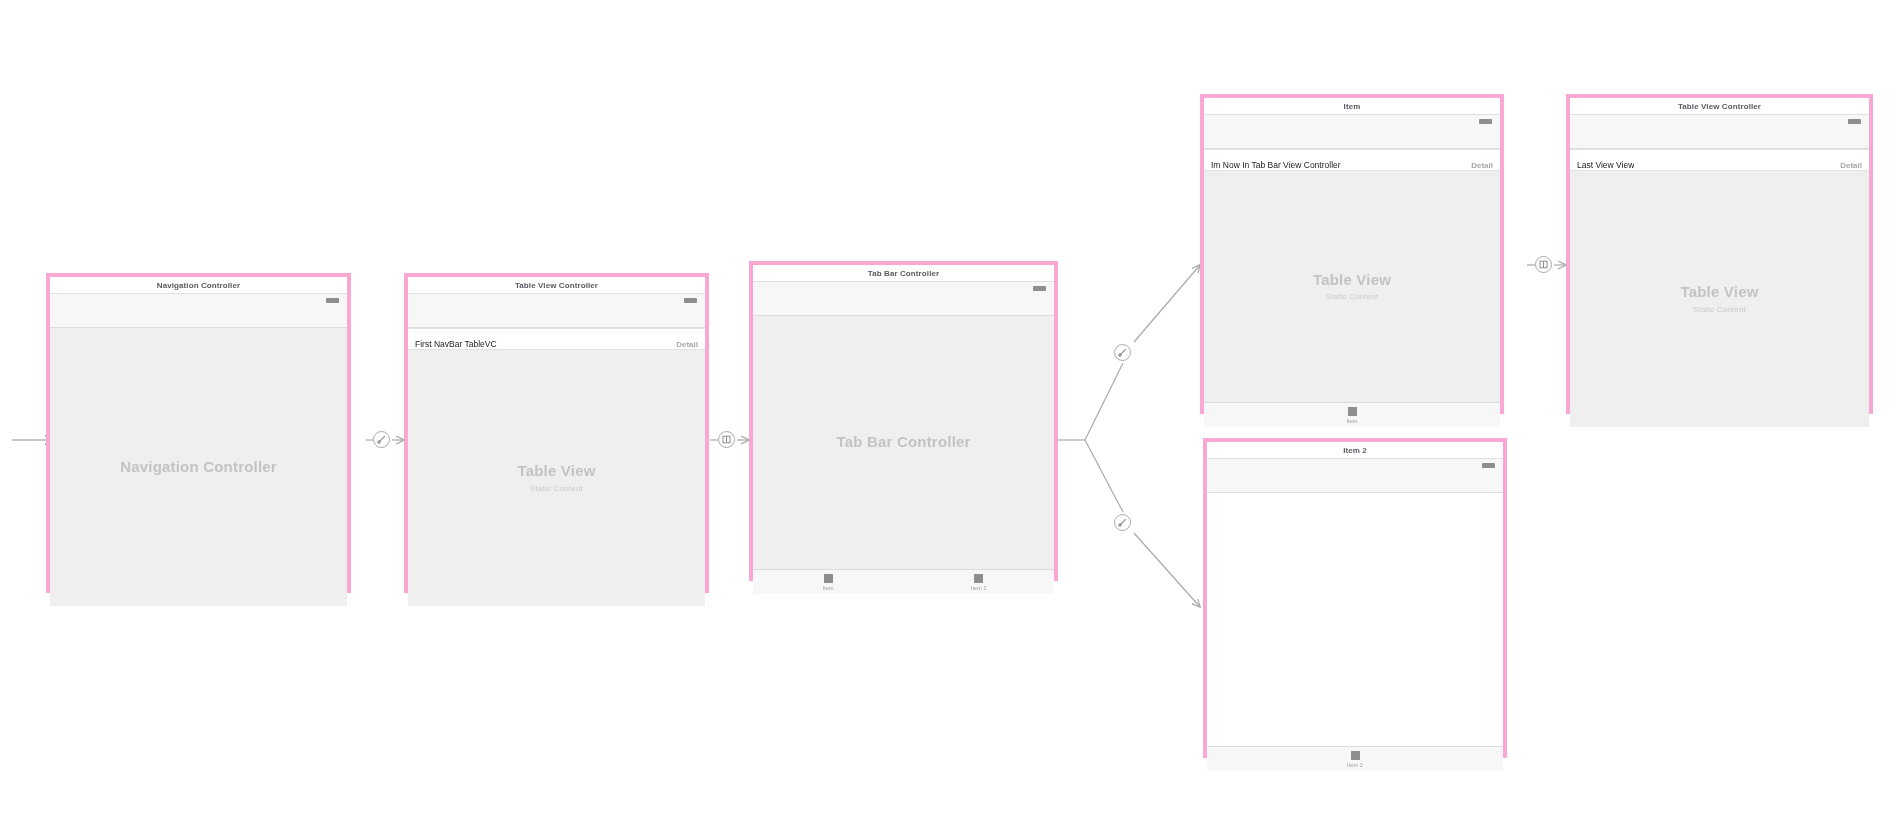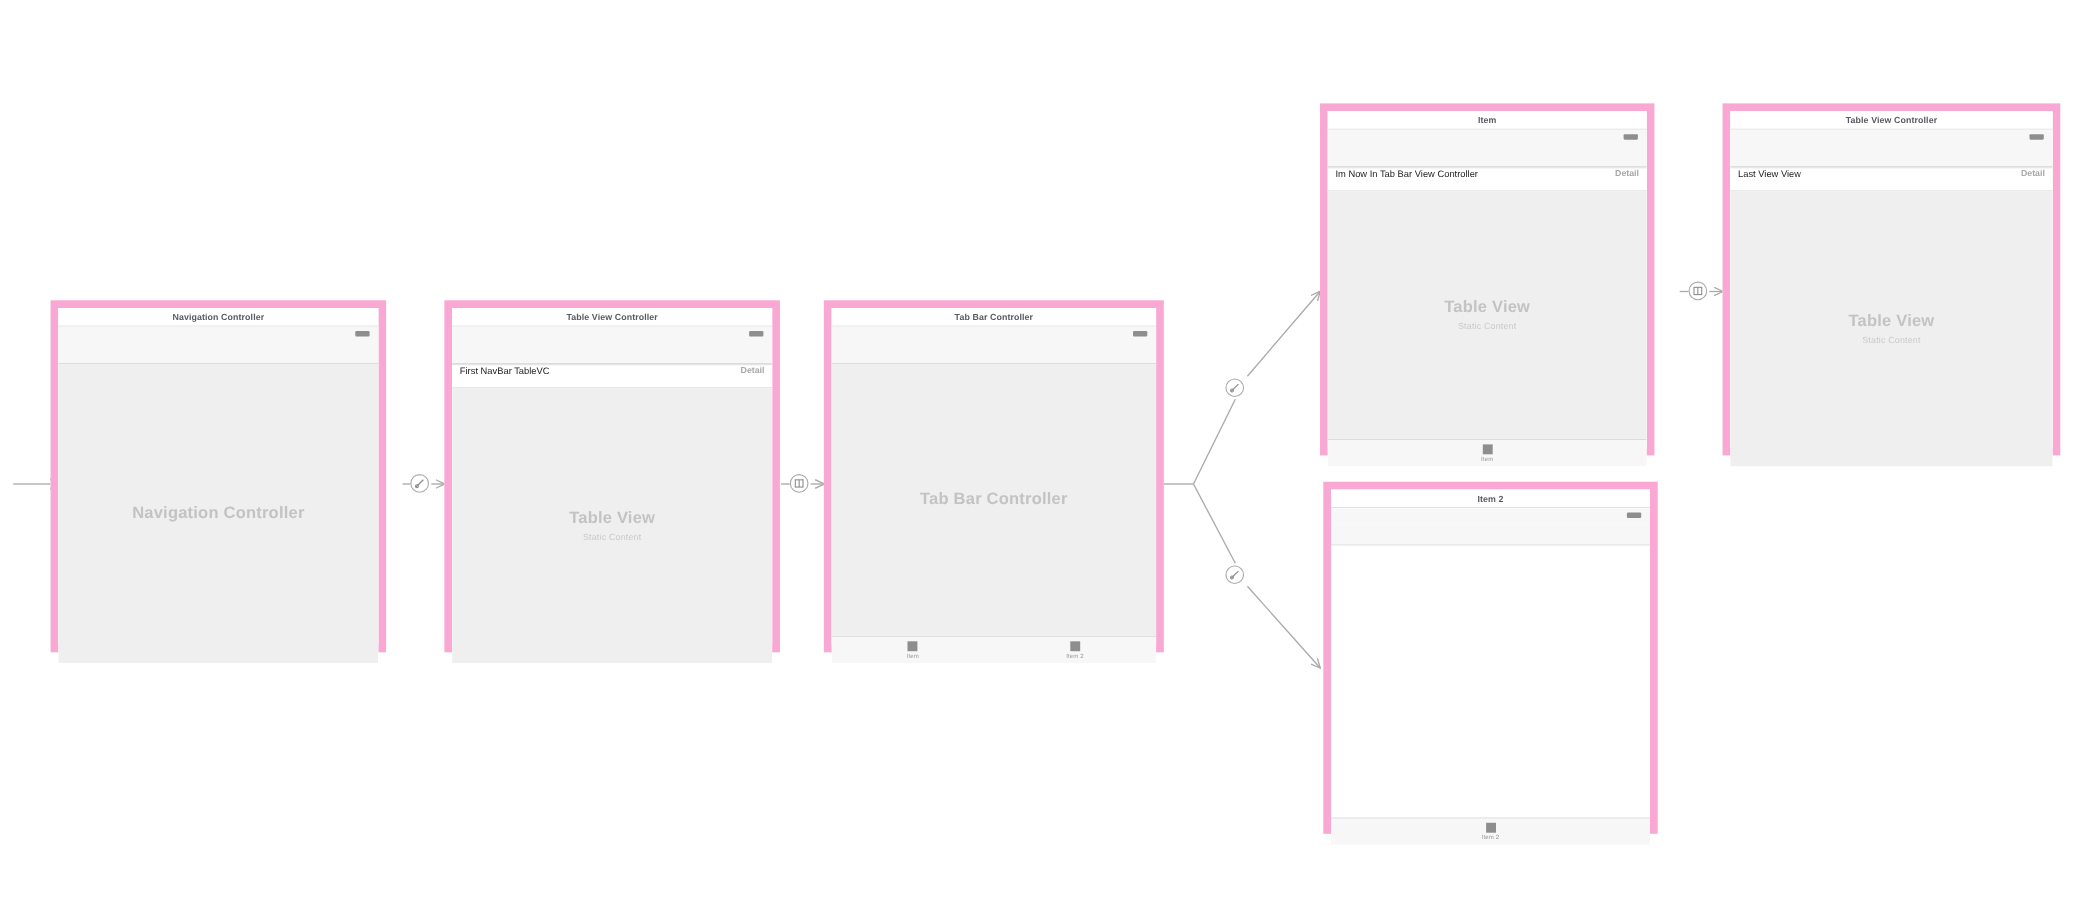--- a/index.html
+++ b/index.html
@@ -17,21 +17,21 @@
     width: 1892px;
     height: 826px;
     overflow: hidden;
     background: #ffffff;
   }
 
   
   .scene {
     position: absolute;
     background: #ffffff;
-    border: 7px solid #f9a8d4;
+    border: 4px solid #f9a8d4;
     box-sizing: border-box;
     box-shadow: 0 0 0 0.5px rgba(0,0,0,0.02);
   }
   .scene-title-bar {
     height: 17px;
     background: #ffffff;
     border-bottom: 1px solid #e0e0e0;
     display: flex;
     align-items: center;
     justify-content: center;
@@ -112,21 +112,21 @@
     letter-spacing: 0.2px;
   }
 
   
   .cell-row {
     height: 22px;
     background: #ffffff;
     border-top: 1px solid #e2e2e2;
     border-bottom: 1px solid #e2e2e2;
     display: flex;
-    align-items: flex-start;
+    align-items: flex-end;
     padding: 0 7px;
     box-sizing: border-box;
   }
   .cell-title {
     font-size: 8.5px;
     color: #1d1d1d;
     white-space: nowrap;
     overflow: hidden;
   }
   .cell-detail {
@@ -300,21 +300,21 @@
         <span class="cell-title">First NavBar TableVC</span>
         <span class="cell-detail">Detail</span>
       </div>
       <div class="content-area plain">
         <div class="placeholder-title">Table View</div>
         <div class="placeholder-sub">Static Content</div>
       </div>
     </div>
   </div>
 
-  <div class="scene" style="left:749px; top:273px; width:309px; height:320px;">
+  <div class="scene" style="left:749px; top:261px; width:309px; height:320px;">
     <div class="scene-title-bar">
       <span class="scene-title">Tab Bar Controller</span>
     </div>
     <div class="device device-stack">
       <div class="status-bar">
         <div class="battery"></div>
       </div>
       <div class="nav-bar"></div>
       <div class="content-area plain">
         <div class="placeholder-title big">Tab Bar Controller</div>

